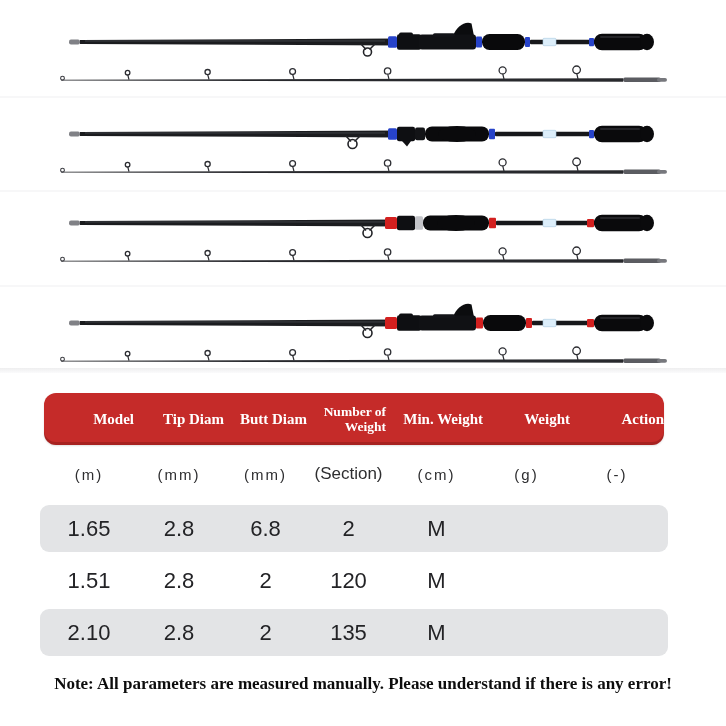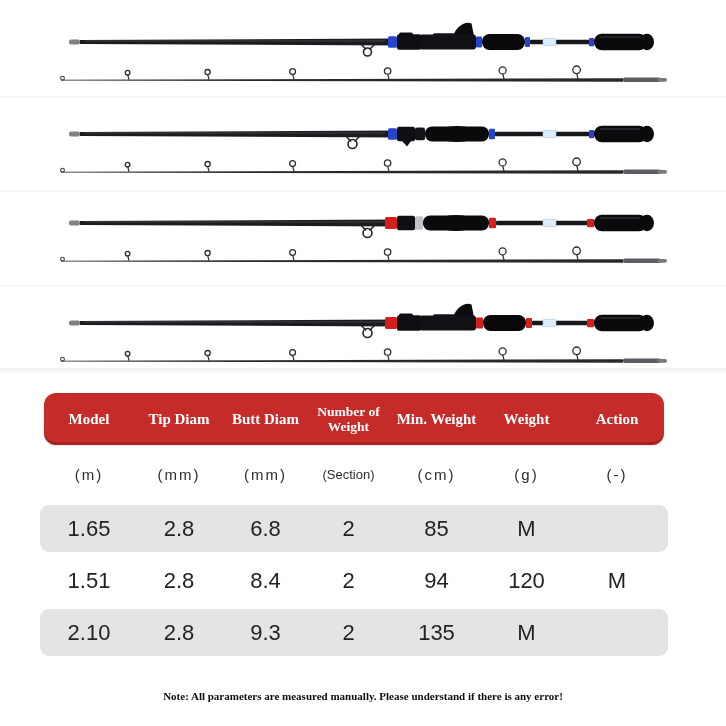--- a/index.html
+++ b/index.html
@@ -15,38 +15,38 @@
   .rod-figure svg{display:block;width:612px;height:78px;}
   .accent{fill:var(--accent,#2743c9);}
 
   
   .spec-header{position:absolute;left:44px;top:393px;width:620px;height:52px;
     background:var(--accent,#c52b29);border-radius:12px;
     box-shadow:inset 0 -3px 0 rgba(80,8,8,0.25), 0 1px 2px rgba(0,0,0,0.12);
     display:grid;grid-template-columns:90px 90px 83px 83px 93px 87px 94px;
     align-items:center;color:#ffffff;
     font-family:"Liberation Serif",serif;font-weight:bold;}
-  .hcell{text-align:center;font-size:15px;line-height:1.12;}
+  .hcell{text-align:right;font-size:15px;line-height:1.12;}
   .hcell.small{font-size:13.5px;padding:0 4px;}
 
   .units-row{position:absolute;left:44px;top:458px;width:620px;height:32px;
     display:grid;grid-template-columns:90px 90px 83px 83px 93px 87px 94px;
     align-items:center;font-size:15px;color:#2e2e30;}
   .ucell{text-align:center;letter-spacing:2px;}
-  .ucell.tight{letter-spacing:0;font-size:13px;}
+  .ucell.tight{letter-spacing:0;font-size:17px;}
 
   .data-row{position:absolute;left:40px;width:628px;height:47px;border-radius:9px;
     box-sizing:border-box;padding:0 4px;background:#ffffff;
     display:grid;grid-template-columns:90px 90px 83px 83px 93px 87px 94px;
     align-items:center;font-size:22px;color:#232326;}
   .data-row.alt{background:var(--accent,#e3e4e6);}
   .dcell{text-align:center;}
 
   .note{position:absolute;left:0;top:674px;width:726px;text-align:center;
-    font-family:"Liberation Serif",serif;font-weight:bold;font-size:11px;color:#0d0d0d;margin-top:16px;}
+    font-family:"Liberation Serif",serif;font-weight:bold;font-size:17px;color:#0d0d0d;}
 </style>
 </head>
 <body>
 
 <div class="canvas">
 
   <div class="seam seam-light" style="top:96px"></div>
   <div class="seam seam-light" style="top:190px"></div>
   <div class="seam seam-light" style="top:285px"></div>
   <div class="seam seam-strong" style="top:368px"></div>
@@ -276,38 +276,34 @@
     <div class="ucell">(cm)</div>
     <div class="ucell">(g)</div>
     <div class="ucell">(-)</div>
   </div>
 
   <div class="data-row alt" style="top: 505px; --accent: #e3e4e6;">
     <div class="dcell">1.65</div>
     <div class="dcell">2.8</div>
     <div class="dcell">6.8</div>
     <div class="dcell">2</div>
-    <div class="dcell">85</div>
     <div class="dcell">M</div>
   </div>
 
   <div class="data-row" style="top:557px">
     <div class="dcell">1.51</div>
     <div class="dcell">2.8</div>
-    <div class="dcell">8.4</div>
     <div class="dcell">2</div>
-    <div class="dcell">94</div>
     <div class="dcell">120</div>
     <div class="dcell">M</div>
   </div>
 
   <div class="data-row alt" style="top: 609px; --accent: #e3e4e6;">
     <div class="dcell">2.10</div>
     <div class="dcell">2.8</div>
-    <div class="dcell">9.3</div>
     <div class="dcell">2</div>
     <div class="dcell">135</div>
     <div class="dcell">M</div>
   </div>
 
   <div class="note">Note: All parameters are measured manually. Please understand if there is any error!</div>
 
 </div>
 
 </body></html>

